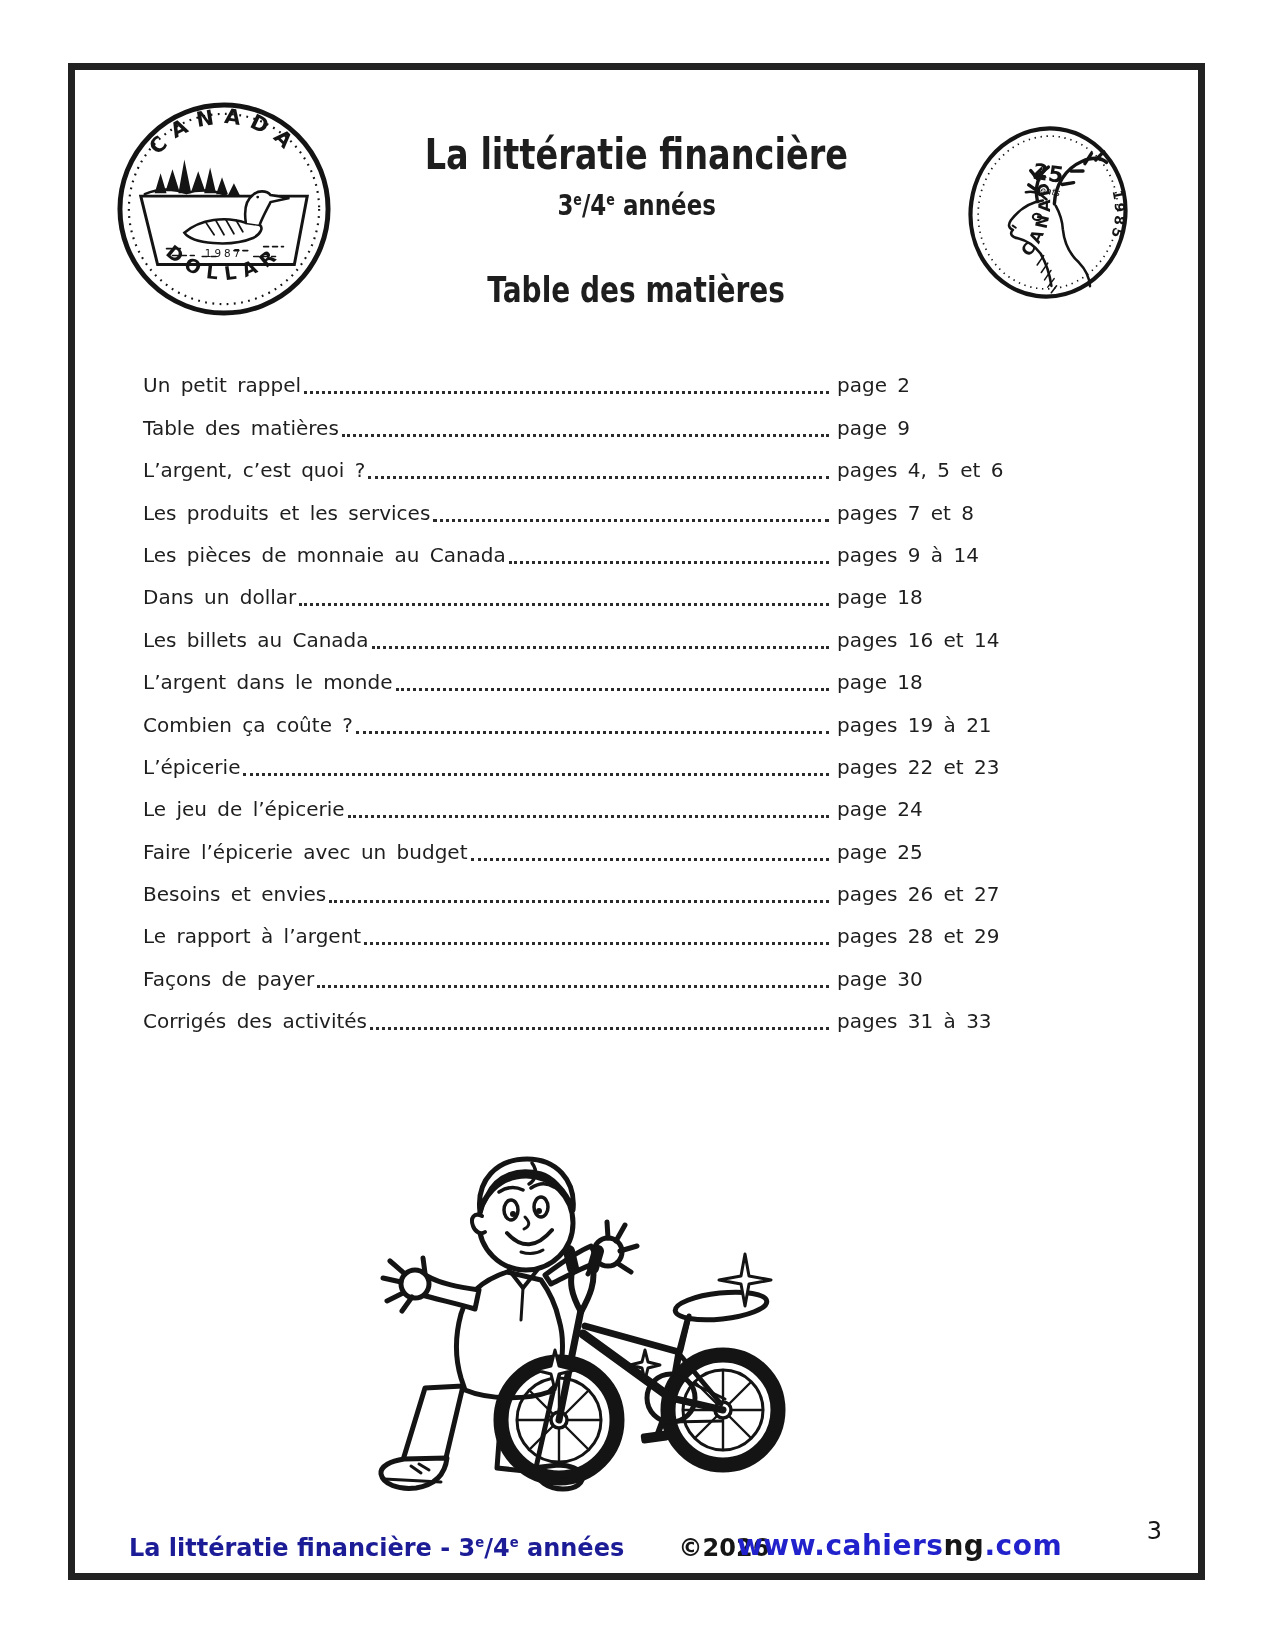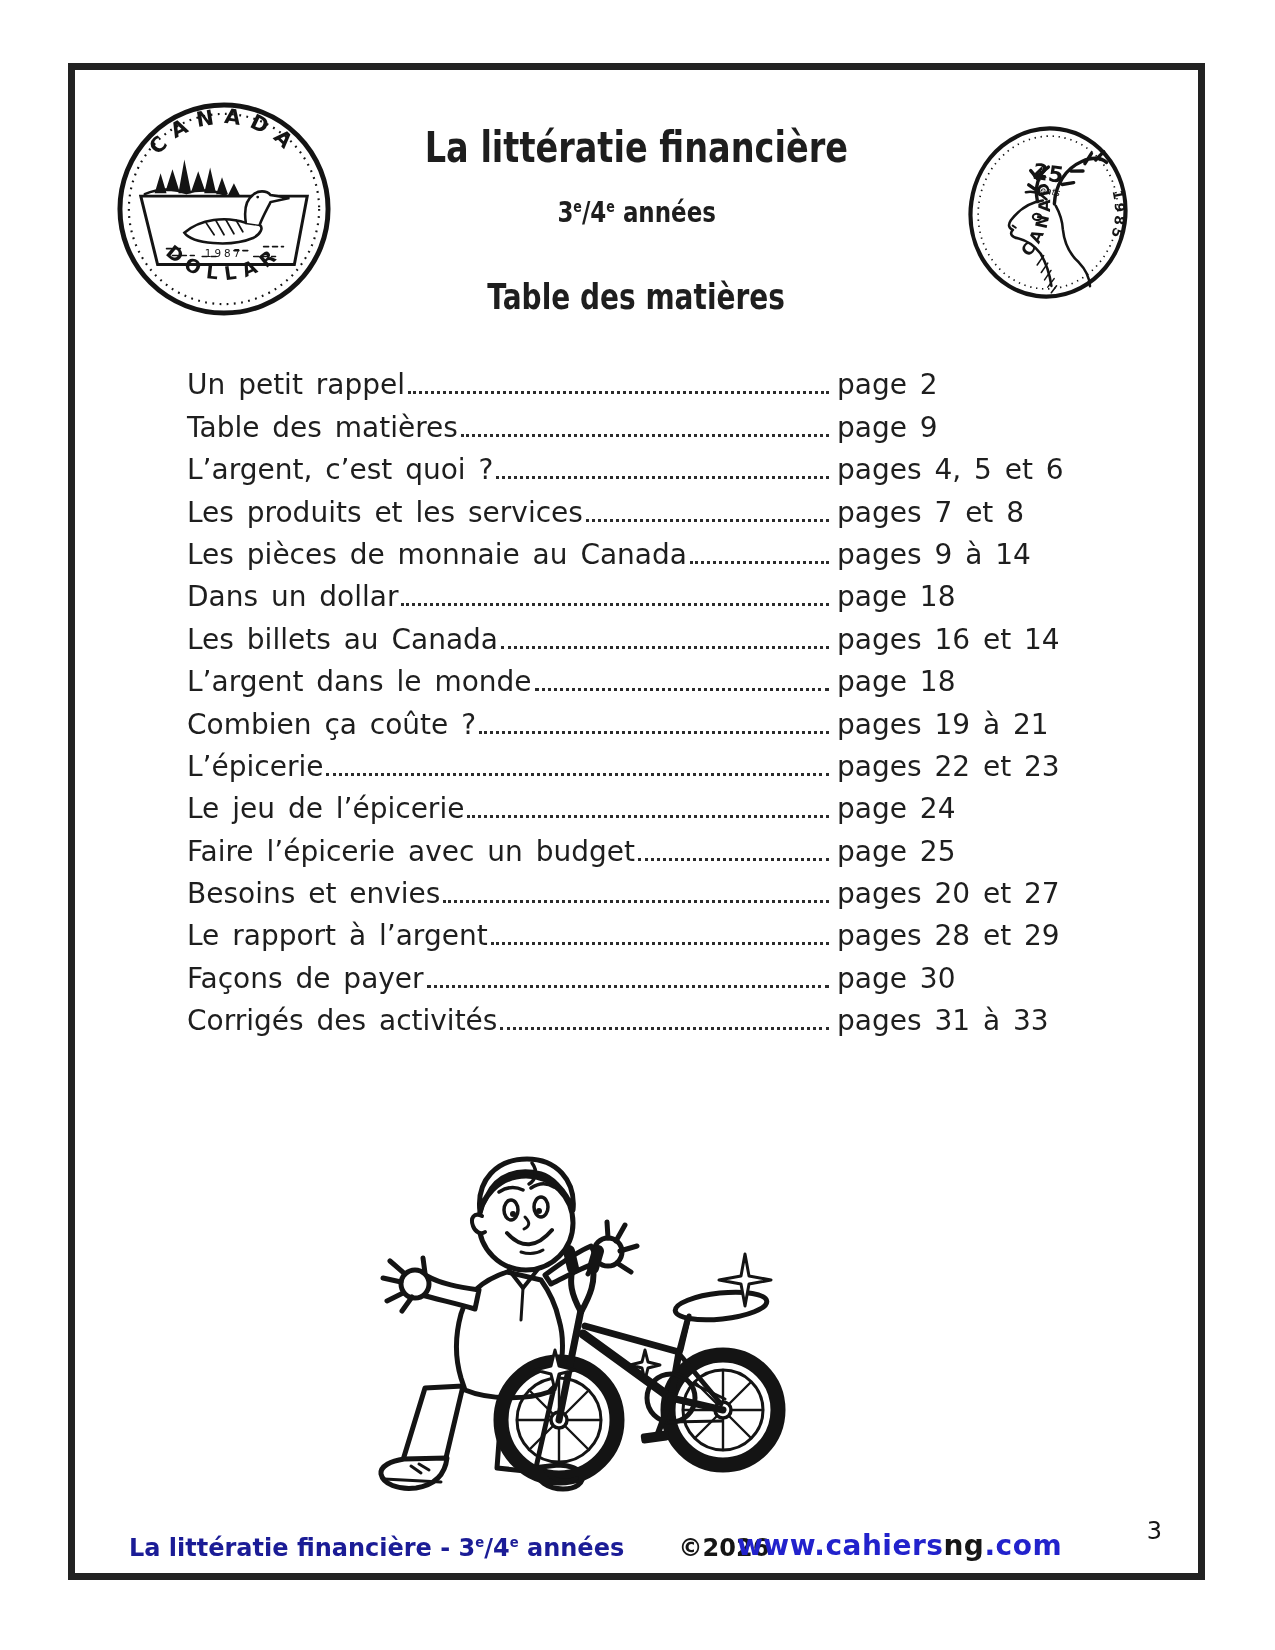--- a/index.html
+++ b/index.html
@@ -13,42 +13,42 @@
     font-family:"DejaVu Sans", sans-serif;color:var(--ink);overflow:hidden;
   }
   .frame{
     position:absolute;left:68px;top:63px;width:1137px;height:1517px;
     border:7px solid #222;box-sizing:border-box;background:#fff;
   }
   
   .coin{position:absolute;}
   .coin-left{left:40px;top:30px;width:218px;height:218px;}
   .coin-right{left:888px;top:50px;width:170px;height:185px;}
-  .titles{position:absolute;left:0;right:0;top:52px;text-align:center;}
+  .titles{position:absolute;left:0;right:0;top:59px;text-align:center;}
   .title-main{
     font-size:43px;font-weight:bold;letter-spacing:0;margin:0;
     display:inline-block;transform:scaleX(.78);transform-origin:center;
     white-space:nowrap;
   }
   .title-grade{
-    margin-top:24px;font-size:28px;font-weight:bold;
+    margin-top:10px;font-size:28px;font-weight:bold;
   }
   .title-grade .inner{display:inline-block;transform:scaleX(.82);transform-origin:center;white-space:nowrap;}
   .title-toc{
     margin-top:48px;font-size:35px;font-weight:bold;
   }
   .title-toc .inner{display:inline-block;transform:scaleX(.80);transform-origin:center;white-space:nowrap;}
   sup.sm{font-size:.55em;vertical-align:super;line-height:0;}
   
   .toc{
     position:absolute;left:68px;top:293px;width:932px;
   }
   .toc-row{
     display:flex;align-items:flex-end;height:42.4px;
-    font-size:28px;word-spacing:4px;white-space:nowrap;margin-left:44px;
+    font-size:20px;word-spacing:4px;white-space:nowrap;
   }
   .toc-title{flex:none;line-height:40px;}
   .toc-leader{
     flex:1 1 auto;margin:0 8px 11px 3px;
     border-bottom:3.5px dotted #2b2b2b;min-width:20px;
   }
   .toc-page{flex:none;width:238px;line-height:40px;}
   
   .figure{position:absolute;left:252px;top:998px;width:474px;height:446px;}
   
@@ -209,21 +209,21 @@
 
       <div class="toc-row">
         <span class="toc-title">Faire l’épicerie avec un budget</span>
         <span class="toc-leader"></span>
         <span class="toc-page">page 25</span>
       </div>
 
       <div class="toc-row">
         <span class="toc-title">Besoins et envies</span>
         <span class="toc-leader"></span>
-        <span class="toc-page">pages 20 et 27</span>
+        <span class="toc-page">pages 26 et 27</span>
       </div>
 
       <div class="toc-row">
         <span class="toc-title">Le rapport à l’argent</span>
         <span class="toc-leader"></span>
         <span class="toc-page">pages 28 et 29</span>
       </div>
 
       <div class="toc-row">
         <span class="toc-title">Façons de payer</span>

